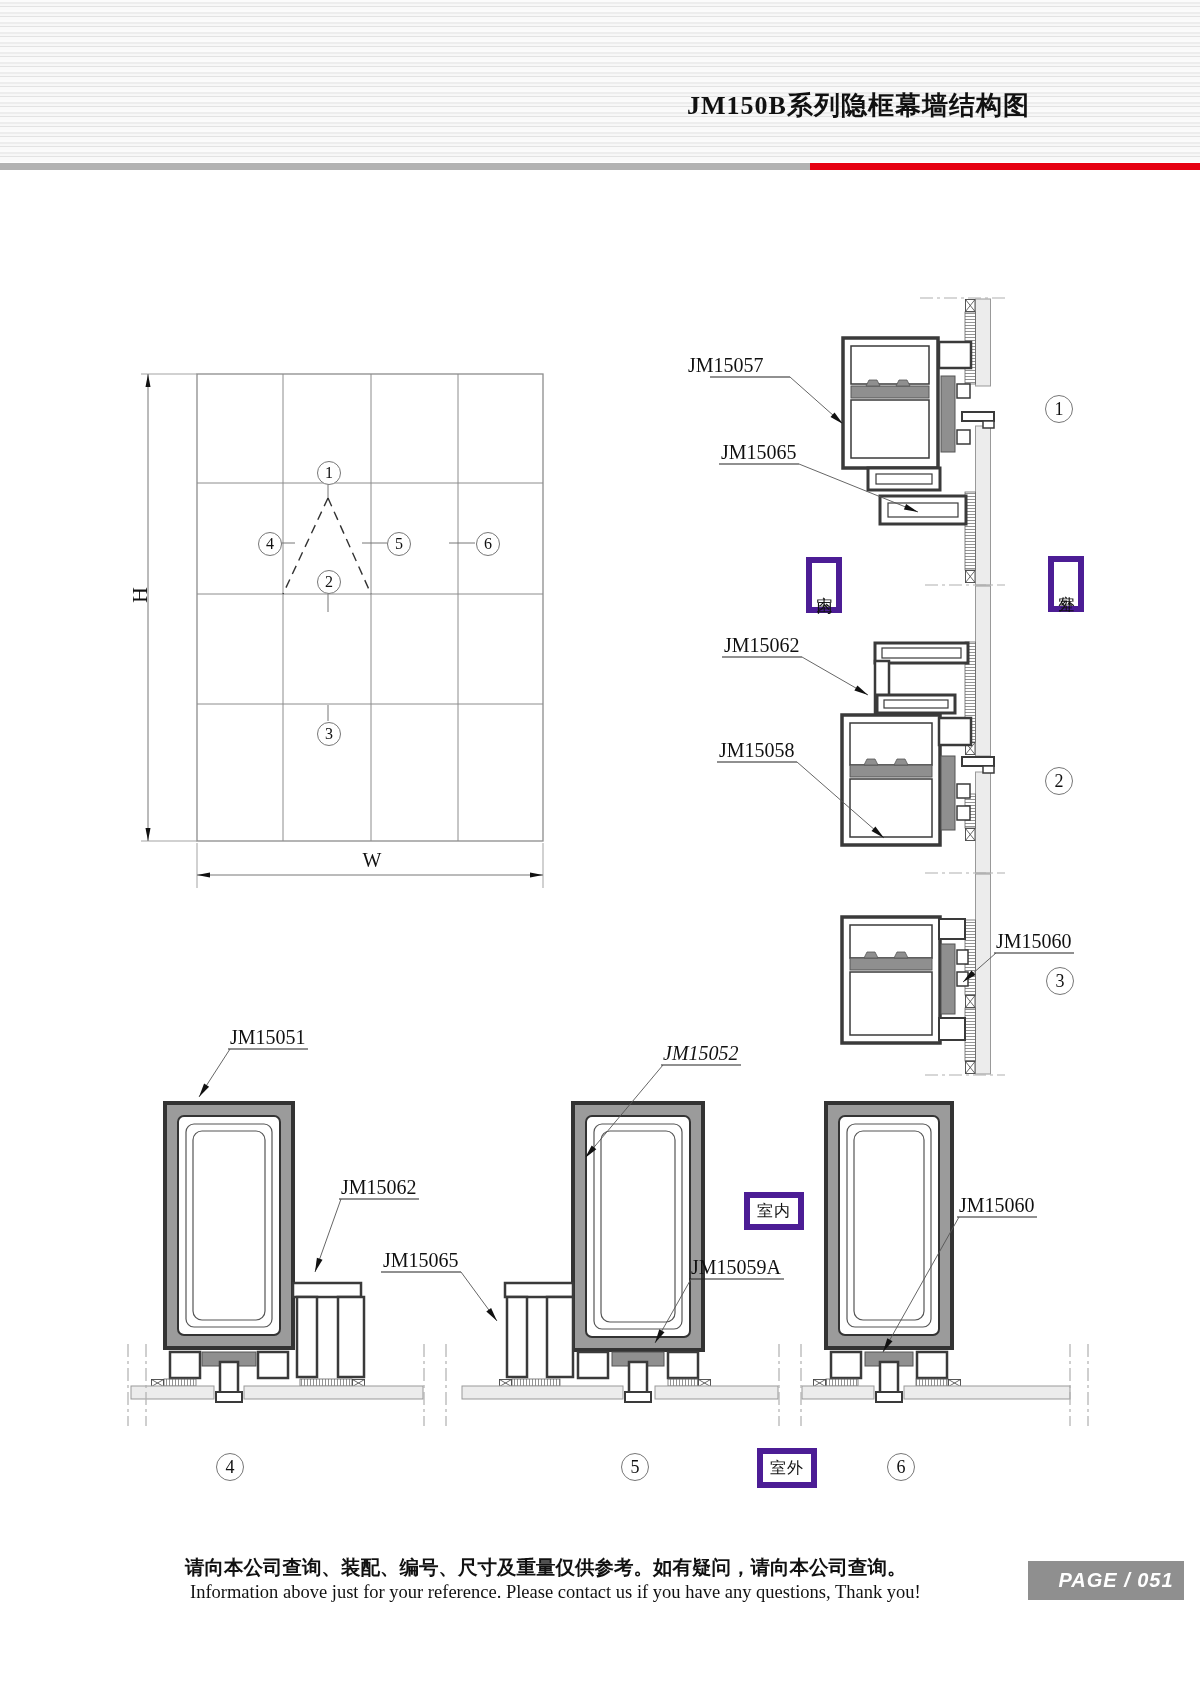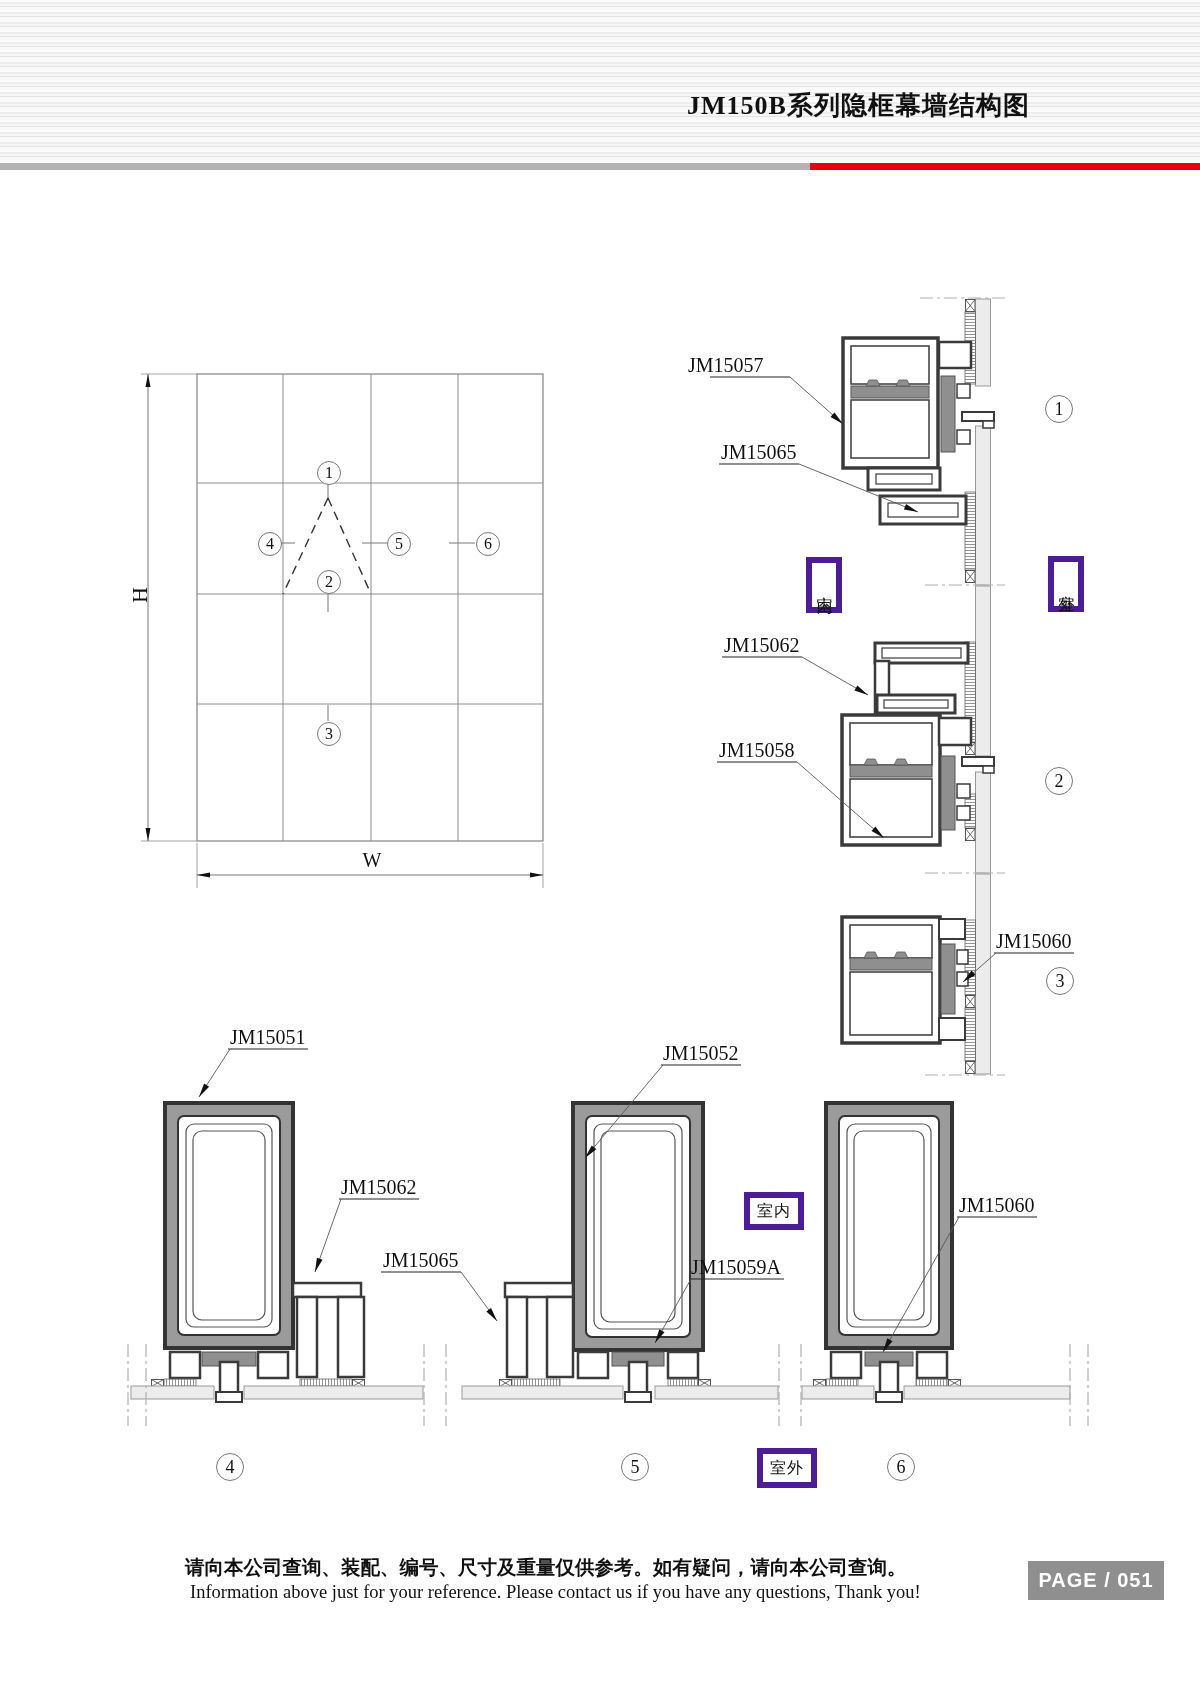--- a/index.html
+++ b/index.html
@@ -22,21 +22,21 @@
   .roombox{position:absolute;border:6px solid #4c1d95;background:#fff;display:flex;
            align-items:center;justify-content:center;font-size:16px;letter-spacing:1px;}
   .roombox.vert{writing-mode:vertical-rl;text-orientation:upright;letter-spacing:2px;}
   .dimlabel{font-size:20px;}
   .h-rot{transform:rotate(-90deg);transform-origin:center;}
   
   .note-cn{position:absolute;left:185px;top:1554px;font-size:19.5px;font-family:"Liberation Sans","DejaVu Sans",sans-serif;font-weight:600;}
   .note-en{position:absolute;left:190px;top:1582px;font-size:18.5px;}
   .badge{position:absolute;left:1028px;top:1561px;width:136px;height:39px;background:#8f8f8f;
          color:#fff;display:flex;align-items:center;justify-content:center;
-         font-family:"Liberation Sans","DejaVu Sans",sans-serif;font-weight:bold;font-size:20px;letter-spacing:1px;}
+         font-family:"Liberation Sans","DejaVu Sans",sans-serif;font-weight:bold;font-style:italic;font-size:20px;letter-spacing:1px;padding-left:20px;}
   svg{position:absolute;left:0;top:0;}
 </style>
 </head>
 <body>
 
 <div id="page">
 
   <div class="stripes"></div>
   <div class="title-cn ov">JM150B系列隐框幕墙结构图</div>
   <div class="rule-gray"></div>
@@ -273,21 +273,21 @@
   <div class="roombox vert" style="left:1048px;top:556px;width:24px;height:44px;">室外</div>
   <div class="roombox" style="left:744px;top:1192px;width:48px;height:26px;">室内</div>
   <div class="roombox" style="left:757px;top:1448px;width:48px;height:28px;">室外</div>
 
   <div class="ov callout" style="left:688px;top:354px;">JM15057</div>
   <div class="ov callout" style="left:721px;top:441px;">JM15065</div>
   <div class="ov callout" style="left:724px;top:634px;">JM15062</div>
   <div class="ov callout" style="left:719px;top:739px;">JM15058</div>
   <div class="ov callout" style="left:996px;top:930px;">JM15060</div>
   <div class="ov callout" style="left:230px;top:1026px;">JM15051</div>
-  <div class="ov callout" style="left:663px;top:1042px;">JM15052</div>
+  <div class="ov callout" style="left:663px;top:1042px;font-style:italic;">JM15052</div>
   <div class="ov callout" style="left:341px;top:1176px;">JM15062</div>
   <div class="ov callout" style="left:383px;top:1249px;">JM15065</div>
   <div class="ov callout" style="left:691px;top:1256px;">JM15059A</div>
   <div class="ov callout" style="left:959px;top:1194px;">JM15060</div>
 
   <div class="note-cn">请向本公司查询、装配、编号、尺寸及重量仅供参考。如有疑问，请向本公司查询。</div>
   <div class="note-en">Information above just for your reference. Please contact us if you have any questions, Thank you!</div>
   <div class="badge">PAGE / 051</div>
 
 </div>

